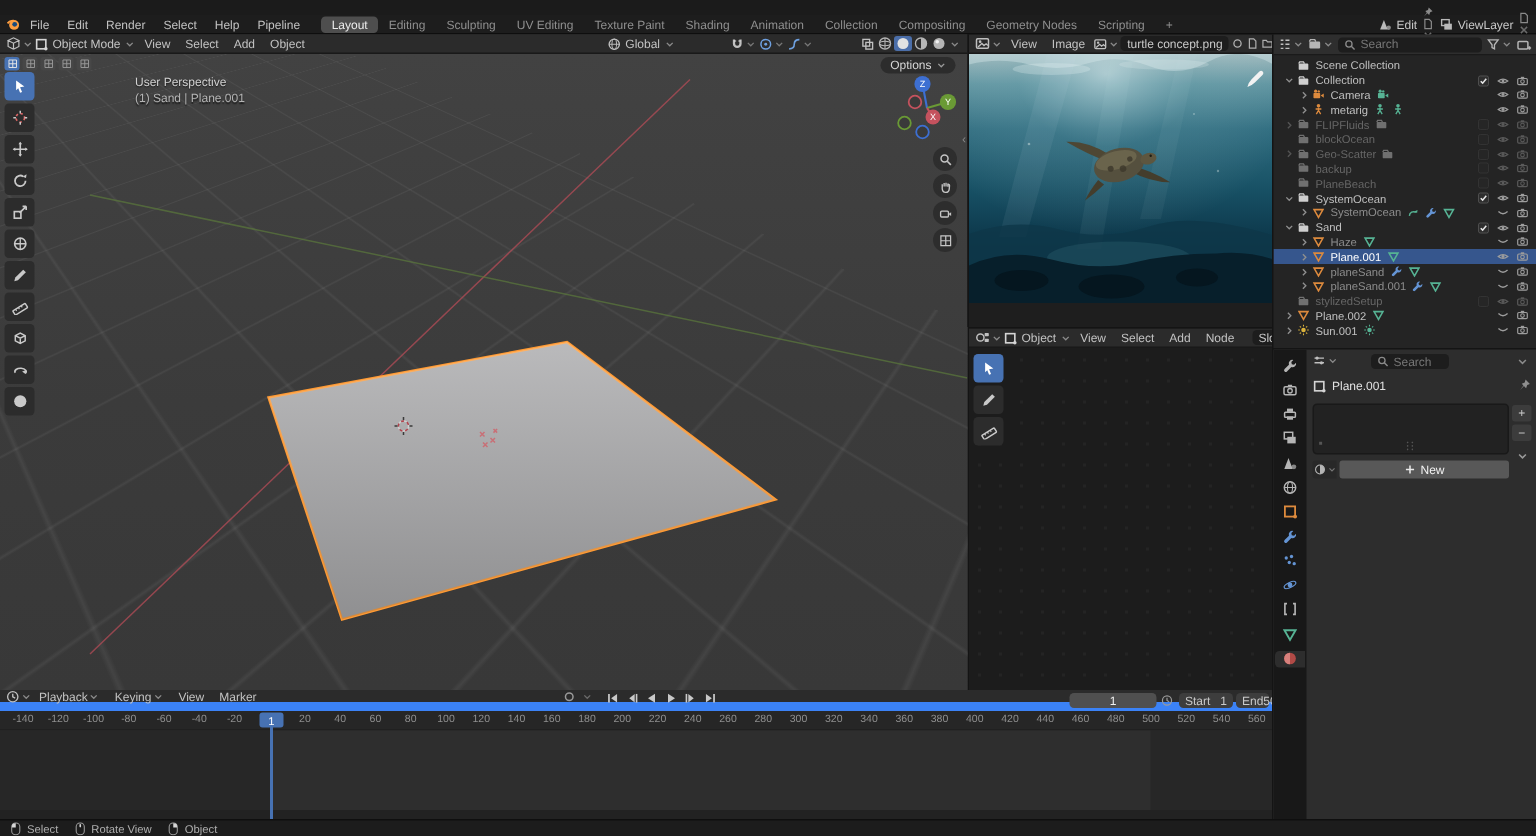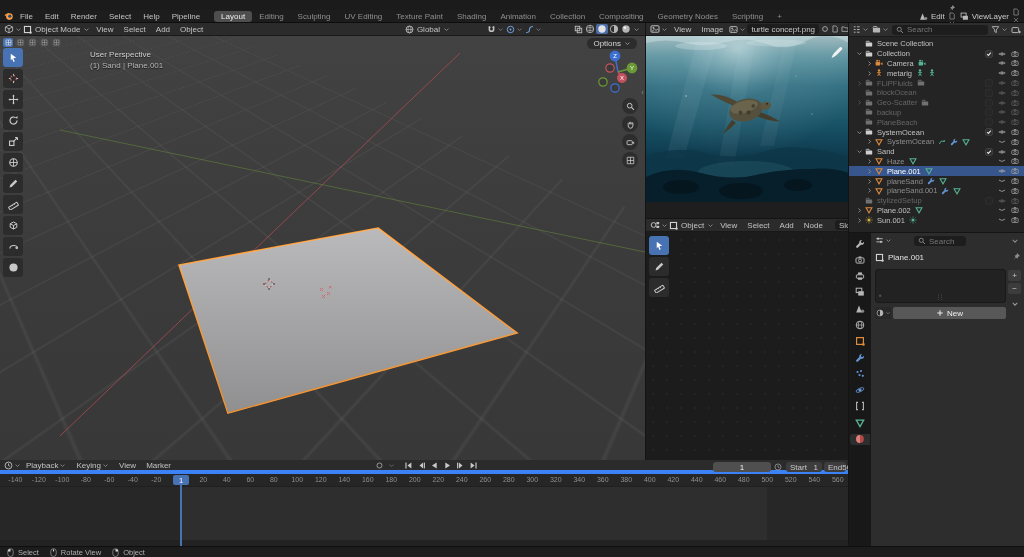--- a/index.html
+++ b/index.html
@@ -62,21 +62,21 @@
 .ptab{width:18px;height:11px;display:flex;align-items:center;justify-content:center;border-radius:3px 0 0 3px}
 .ptab.act{background:#2d2d2d;width:20px}
 .pc{position:absolute}
 #prop-search{left:65px;top:3px;width:52px;height:10px}
 #slotbox{left:26px;top:36px;width:131px;height:34px;background:#222;border:1px solid #191919;border-radius:3px}
 .sidebtn{left:159px;width:13px;height:11px;background:#3c3c3c;border-radius:2px;color:#ccc;display:flex;align-items:center;justify-content:center;font-size:8px}
 #new-btn{left:44px;top:74px;width:113px;height:12px;background:#585858;border-radius:2px;color:#f2f2f2;display:flex;align-items:center;justify-content:center;gap:3px}
 #mat-dd{left:26px;top:74px;width:16px;height:12px;background:#282828;border-radius:2px 0 0 2px;display:flex;align-items:center;justify-content:center;gap:1px}
 
 #timeline{left:0;top:460px;width:848px;height:86px;background:#2b2b2b;overflow:hidden}
-#tl-header{position:absolute;left:0;top:0;right:0;height:14px;background:#2b2b2b;border-bottom:4px solid #3b82f6;display:flex;align-items:center;padding:0 4px}
+#tl-header{position:absolute;left:0;top:0;right:0;height:14px;background:#2b2b2b;border-bottom:6px solid #3b82f6;display:flex;align-items:center;padding:0 4px}
 #ruler{position:absolute;left:0;top:14px;right:0;height:13px;background:#262626;border-bottom:1px solid #202020}
 .tick{position:absolute;top:2px;transform:translateX(-50%);color:#8f8f8f;font-size:7px}
 #tracks{position:absolute;left:0;top:27px;right:0;height:53px;background:#2e2e2e}
 .oor{position:absolute;top:0;bottom:0;background:rgba(0,0,0,.14)}
 #tl-bottom{position:absolute;left:0;top:80px;right:0;height:6px;background:#222}
 #ph-line{position:absolute;left:180px;top:24px;width:2px;height:62px;background:#4772b3}
 #ph-head{position:absolute;left:173px;top:15px;width:16px;height:10px;background:#4772b3;border-radius:2px;color:#fff;display:flex;align-items:center;justify-content:center;font-size:7.5px}
 #frame-field{position:absolute;left:713px;top:2px;width:58px;height:10px;background:#4f4f4f;border-radius:3px;color:#f0f0f0;display:flex;align-items:center;justify-content:center}
 .sefield{position:absolute;top:2px;height:10px;background:#3d3d3d;border-radius:3px;color:#c9c9c9;display:flex;align-items:center;justify-content:space-between;padding:0 4px}
 #transport{position:absolute;left:403px;top:1px;display:flex;align-items:center;gap:2px}

